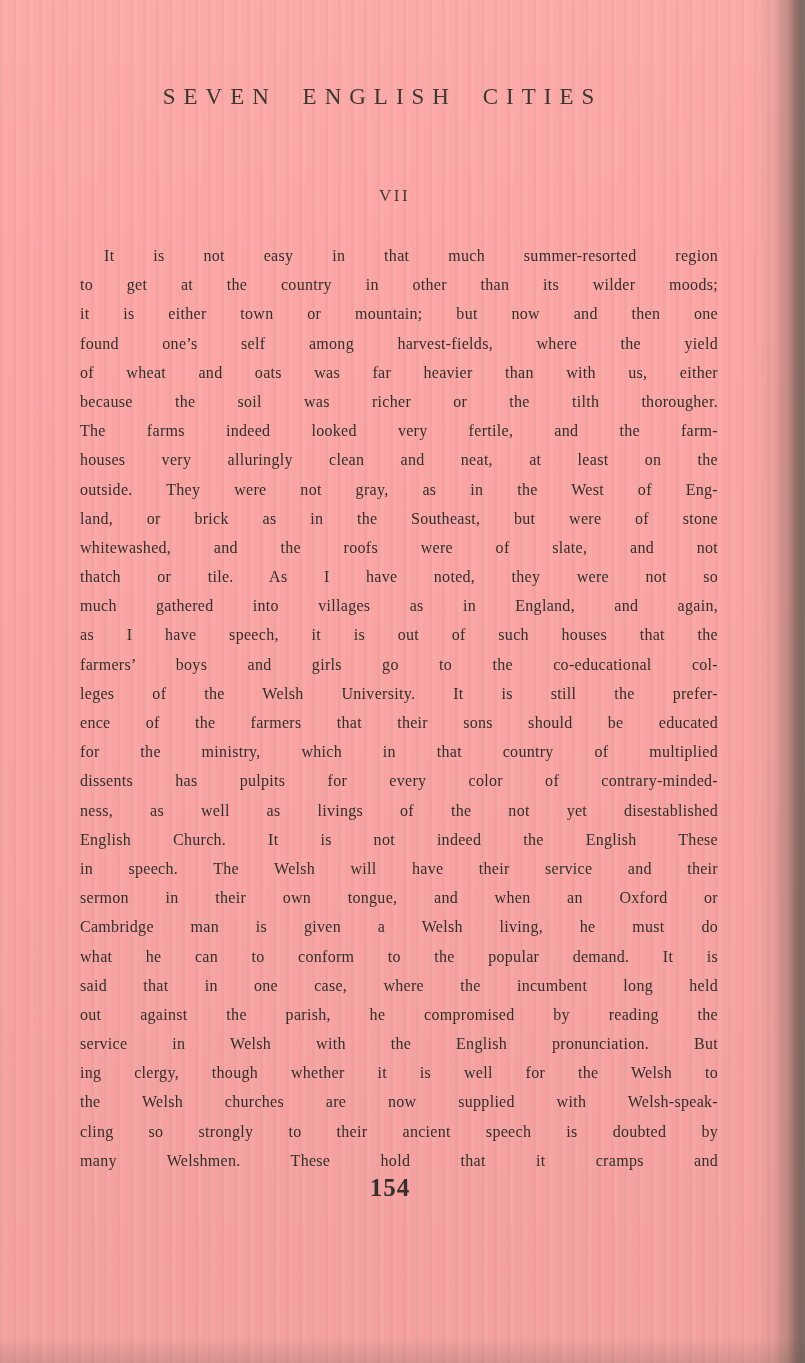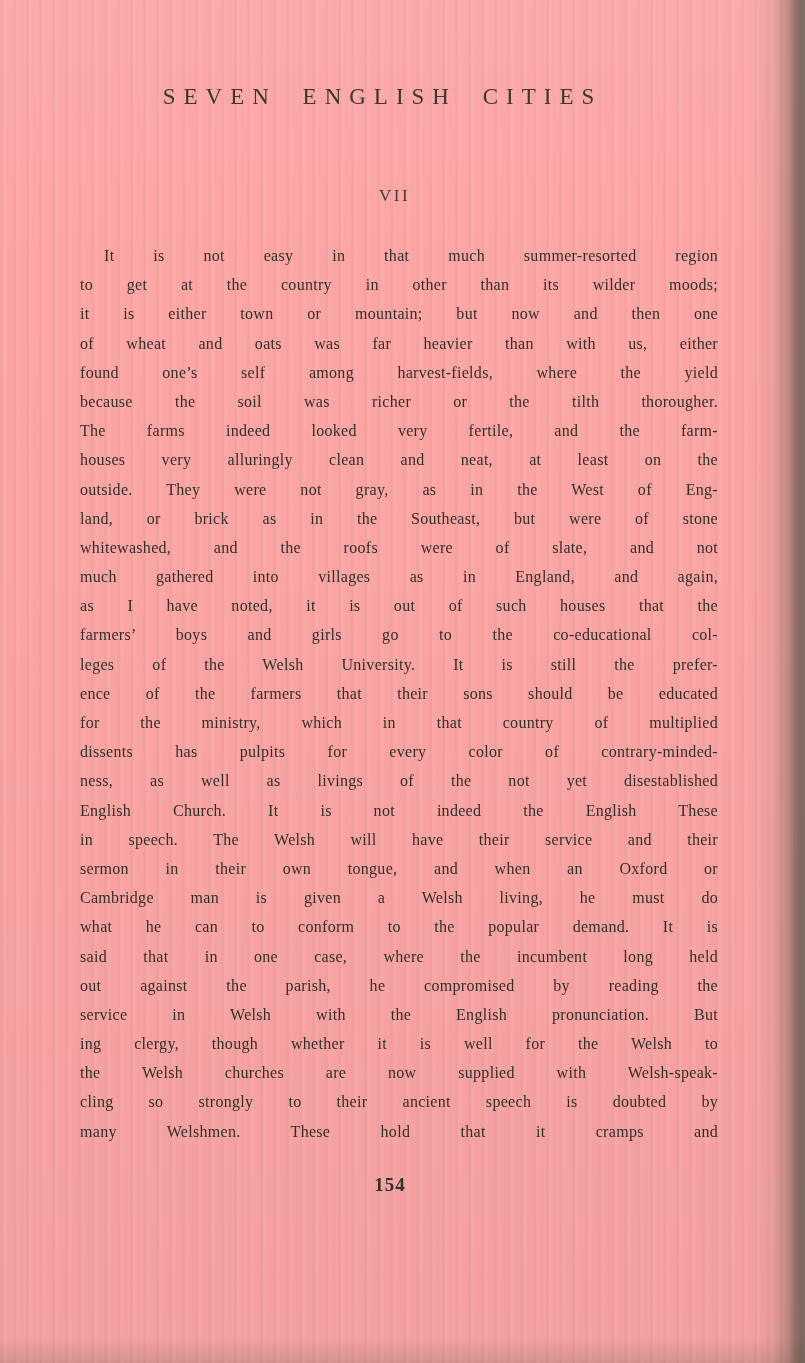--- a/index.html
+++ b/index.html
@@ -93,50 +93,51 @@
   }
   .body-line:first-child {
     padding-left: 24px;
   }
   .page-number {
     position: absolute;
     top: 1174px;
     left: 0;
     width: 780px;
     text-align: center;
-    font-size: 19px;
+    font-size: 25px;
     font-weight: bold;
     letter-spacing: 1px;
     color: #33312b;
   }
 </style>
 </head>
 <body>
 
 <div class="page">
   <div class="paper-texture"></div>
 
   <div class="running-head">SEVEN ENGLISH CITIES</div>
 
   <div class="section-heading">VII</div>
 
   <div class="body-text">
       <div class="body-line">It is not easy in that much summer-resorted region</div>
       <div class="body-line">to get at the country in other than its wilder moods;</div>
       <div class="body-line">it is either town or mountain; but now and then one</div>
+      <div class="body-line">found one’s self among harvest-fields, where the yield</div>
       <div class="body-line">of wheat and oats was far heavier than with us, either</div>
-      <div class="body-line">found one’s self among harvest-fields, where the yield</div>
       <div class="body-line">because the soil was richer or the tilth thorougher.</div>
       <div class="body-line">The farms indeed looked very fertile, and the farm-</div>
       <div class="body-line">houses very alluringly clean and neat, at least on the</div>
       <div class="body-line">outside.  They were not gray, as in the West of Eng-</div>
       <div class="body-line">land, or brick as in the Southeast, but were of stone</div>
       <div class="body-line">whitewashed, and the roofs were of slate, and not</div>
+      <div class="body-line">thatch or tile.  As I have noted, they were not so</div>
       <div class="body-line">much gathered into villages as in England, and again,</div>
-      <div class="body-line">as I have noted, it is out of such houses that the</div>
+      <div class="body-line">as I have speech, it is out of such houses that the</div>
       <div class="body-line">farmers’ boys and girls go to the co-educational col-</div>
       <div class="body-line">leges of the Welsh University.  It is still the prefer-</div>
       <div class="body-line">ence of the farmers that their sons should be educated</div>
       <div class="body-line">for the ministry, which in that country of multiplied</div>
       <div class="body-line">dissents has pulpits for every color of contrary-minded-</div>
       <div class="body-line">ness, as well as livings of the not yet disestablished</div>
       <div class="body-line">English Church.  It is not indeed the English These</div>
       <div class="body-line">in speech.  The Welsh will have their service and their</div>
       <div class="body-line">sermon in their own tongue, and when an Oxford or</div>
       <div class="body-line">Cambridge man is given a Welsh living, he must do</div>

